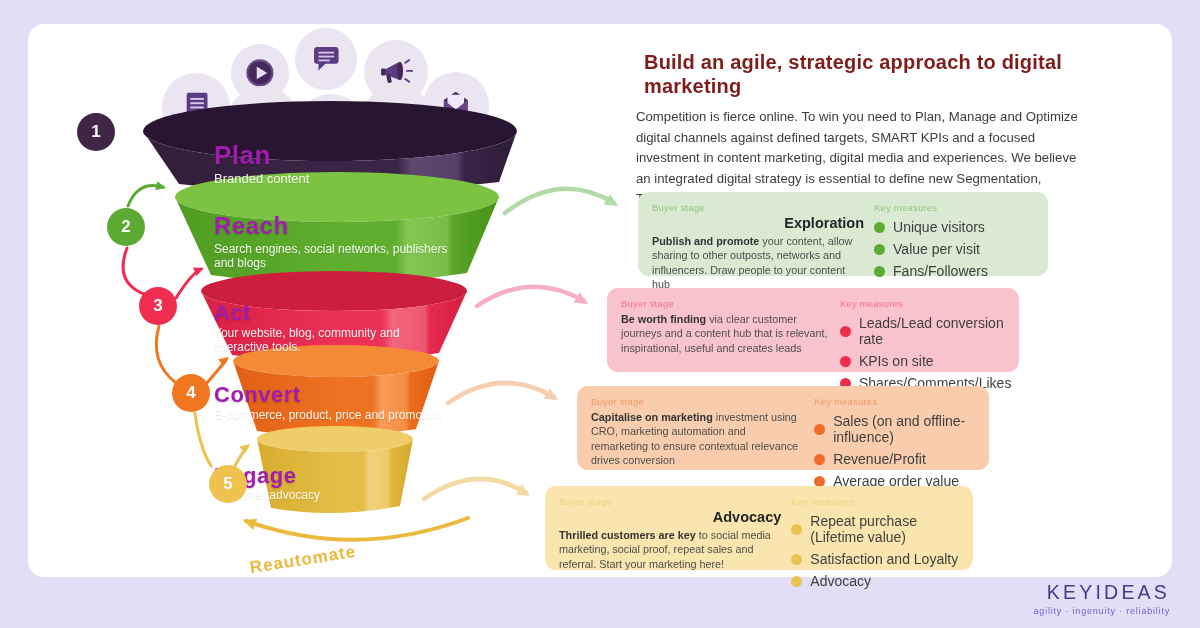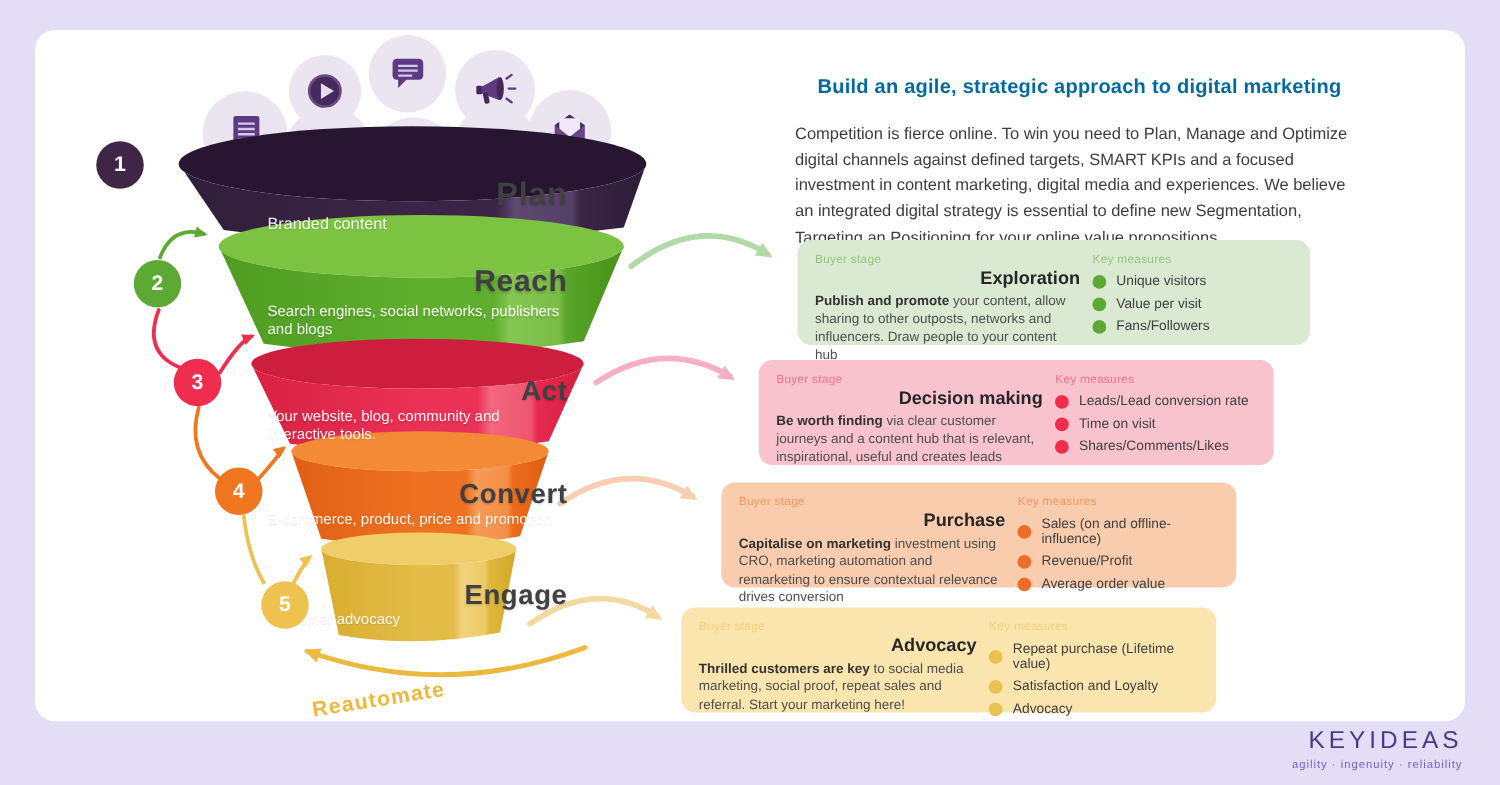--- a/index.html
+++ b/index.html
@@ -20,58 +20,58 @@
   .text-layer{position:absolute;inset:0;z-index:3;}
   
   .icon{
     position:absolute;border-radius:50%;
     background:#eae5f1;
     display:flex;align-items:center;justify-content:center;
   }
   .icon svg{width:72%;height:72%;}
   
   .flabel{
-    position:absolute;left:214px;width:240px;text-align:right;
-    color:#404040;font-weight:700;letter-spacing:.5px;
+    position:absolute;left:214px;width:240px;text-align:left;
+    color:#a21caf;font-weight:700;letter-spacing:.5px;
     text-shadow:0 1px 2px rgba(0,0,0,.18);
   }
   .fsub{
     position:absolute;left:214px;width:240px;text-align:left;
     color:rgba(255,255,255,.93);font-size:12px;line-height:1.18;
     text-shadow:0 1px 1px rgba(0,0,0,.12);
   }
   
   .numc{
     position:absolute;width:38px;height:38px;border-radius:50%;
     color:#fff;font-size:17px;font-weight:700;
     display:flex;align-items:center;justify-content:center;
   }
   
   .header{position:absolute;left:636px;top:42px;width:458px;}
   .header h1{
-    margin:18px;font-size:16px;line-height:1.2;color:#0369a1;
+    margin:8px;font-size:20px;line-height:1.2;color:#7f1d1d;
     font-weight:700;letter-spacing:.2px;
   }
   .header p{
     margin:9px 0 0 0;font-size:13.2px;line-height:1.56;color:#3d3d3d;
   }
   
   .card{
     position:absolute;border-radius:11px;background:var(--bg);
     display:flex;padding:10px 14px;box-sizing:border-box;
   }
   .card-left{width:57%;padding-right:10px;}
   .card-right{width:43%;}
   .mini-label{font-size:9.5px;color:var(--dot);opacity:.55;letter-spacing:.2px;}
   .card-title{font-size:14.5px;font-weight:700;color:#262626;margin-top:2px;text-align:right;}
   .card-body{font-size:10.8px;color:#4e4e4e;line-height:1.33;margin-top:3px;}
   .card-body b{color:#333;}
   .measure{
     display:flex;align-items:center;gap:8px;
-    font-size:11px;color:#3f3f3f;margin-top:6px;
+    font-size:14px;color:#3f3f3f;margin-top:6px;
   }
   .dot{width:11px;height:11px;border-radius:50%;background:var(--dot);flex:0 0 11px;}
   
   .loop-label{
     position:absolute;left:238px;top:550px;width:130px;text-align:center;
     color:#ecb93f;font-size:17px;font-weight:700;letter-spacing:1px;
     transform:rotate(-9deg);
   }
   
   .logo{position:absolute;right:30px;top:581px;text-align:right;margin-left:46px;}
@@ -310,44 +310,42 @@
         <div class="measure">
             <span class="dot"></span>
             <span>Fans/Followers</span>
           </div>
       </div>
     </div>
 
     <div class="card" style="left: 607px; top: 288px; width: 412px; height: 84px; --bg: #f9c3cd; --dot: #ee2d4f;">
       <div class="card-left">
         <div class="mini-label">Buyer stage</div>
-        <div class="card-title">Decision making</div>
         <div class="card-body"><b>Be worth finding</b><span> via clear customer journeys and a content hub that is relevant, inspirational, useful and creates leads</span></div>
       </div>
       <div class="card-right">
         <div class="mini-label">Key measures</div>
         <div class="measure">
             <span class="dot"></span>
             <span>Leads/Lead conversion rate</span>
           </div>
         <div class="measure">
             <span class="dot"></span>
-            <span>Time on visit</span>
+            <span>KPIs on site</span>
           </div>
         <div class="measure">
             <span class="dot"></span>
             <span>Shares/Comments/Likes</span>
           </div>
       </div>
     </div>
 
     <div class="card" style="left: 577px; top: 386px; width: 412px; height: 84px; --bg: #f8ccad; --dot: #ee6d28;">
       <div class="card-left">
         <div class="mini-label">Buyer stage</div>
-        <div class="card-title">Purchase</div>
         <div class="card-body"><b>Capitalise on marketing</b><span> investment using CRO, marketing automation and remarketing to ensure contextual relevance drives conversion</span></div>
       </div>
       <div class="card-right">
         <div class="mini-label">Key measures</div>
         <div class="measure">
             <span class="dot"></span>
             <span>Sales (on and offline-influence)</span>
           </div>
         <div class="measure">
             <span class="dot"></span>

